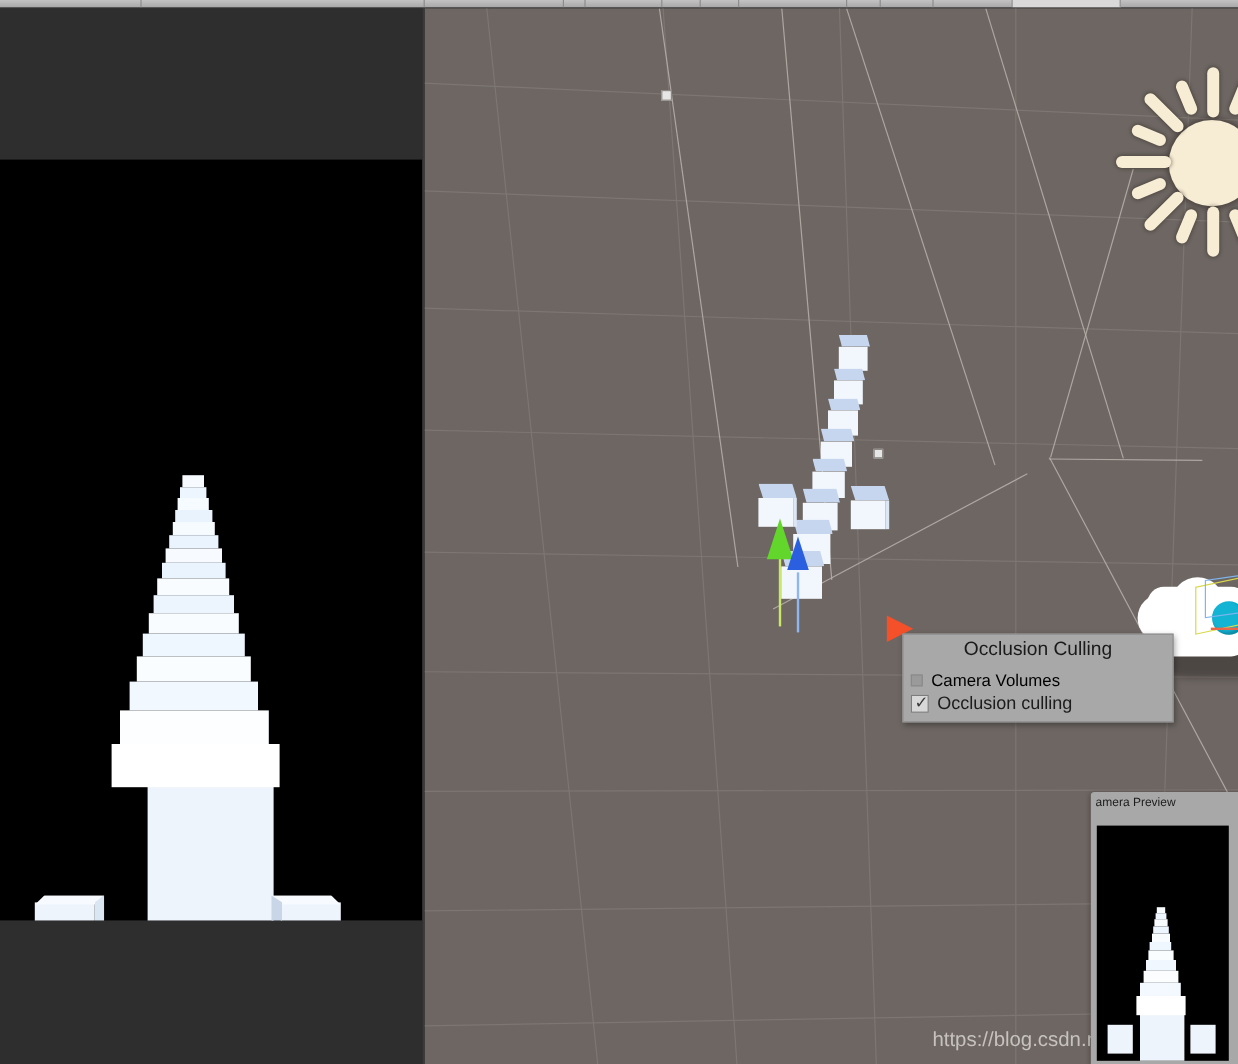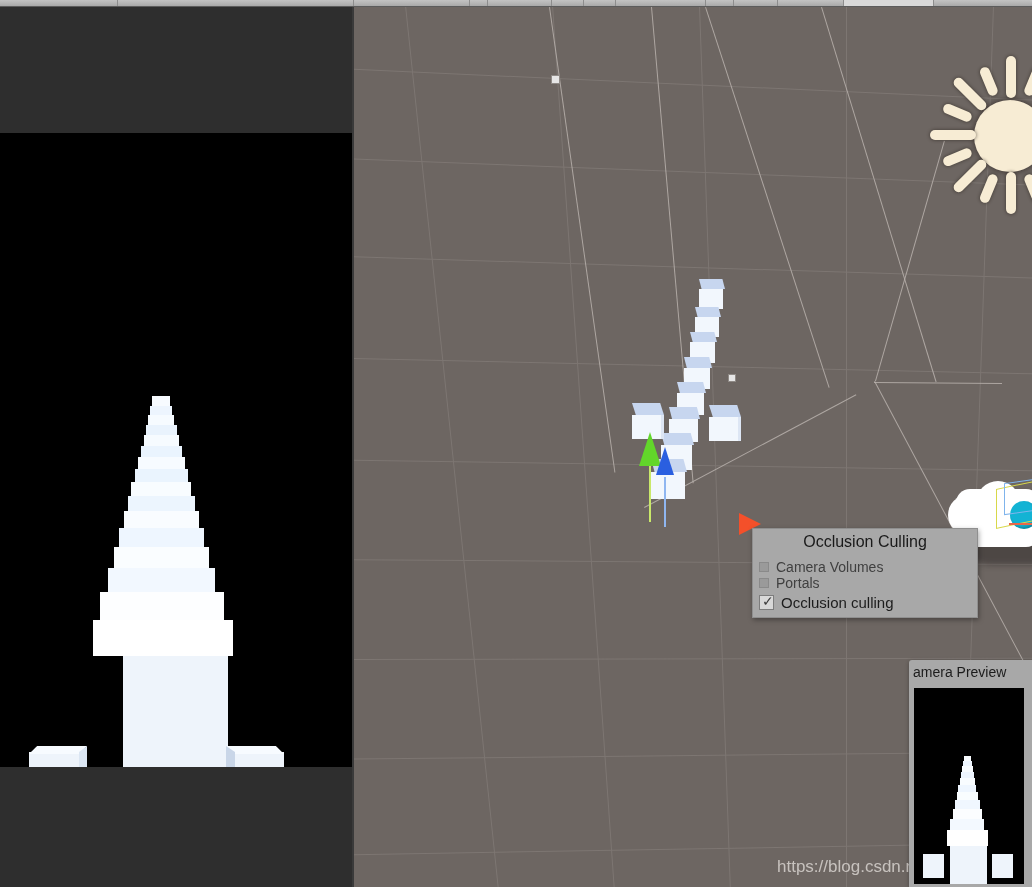--- a/index.html
+++ b/index.html
@@ -250,34 +250,34 @@
     flex: none;
     position: relative;
   }
   .cb-big .tick {
     position: absolute;
     left: 2px; top: -2px;
     font-size: 14px;
     color: #3a3a3a;
     line-height: 15px;
   }
-  .occ-row.dim { color: #404040; }
+  .occ-row.dim { color: #000000; }
 
   
   .campreview {
     position: absolute;
     left: 909px; top: 660px;
     width: 124px; height: 227px;
     background: #a8a8a8;
     border-radius: 3px 0 0 0;
     overflow: hidden;
     box-shadow: 0 1px 4px rgba(0,0,0,.3);
   }
   .cp-title {
-    font-size: 14px;
+    font-size: 10px;
     color: #1c1c1c;
     padding: 4px 0 4px 4px;
     white-space: nowrap;
     overflow: hidden;
   }
   .cp-screen {
     position: absolute;
     left: 5px; top: 28px;
     width: 110px; height: 196px;
     background: #000;
@@ -476,24 +476,20 @@
 
   </div>
 
   <div class="occ-panel">
     <div class="occ-title">Occlusion Culling</div>
     <div class="occ-rows">
       <div class="occ-row dim">
         <span class="cb-small"></span>
         <span>Camera Volumes</span>
       </div>
-      <div class="occ-row dim">
-        <span class="cb-small"></span>
-        <span>Portals</span>
-      </div>
       <div class="occ-row big">
         <span class="cb-big">
           <span class="tick">✓</span>
         </span>
         <span>Occlusion culling</span>
       </div>
     </div>
   </div>
 
   <div class="campreview">

